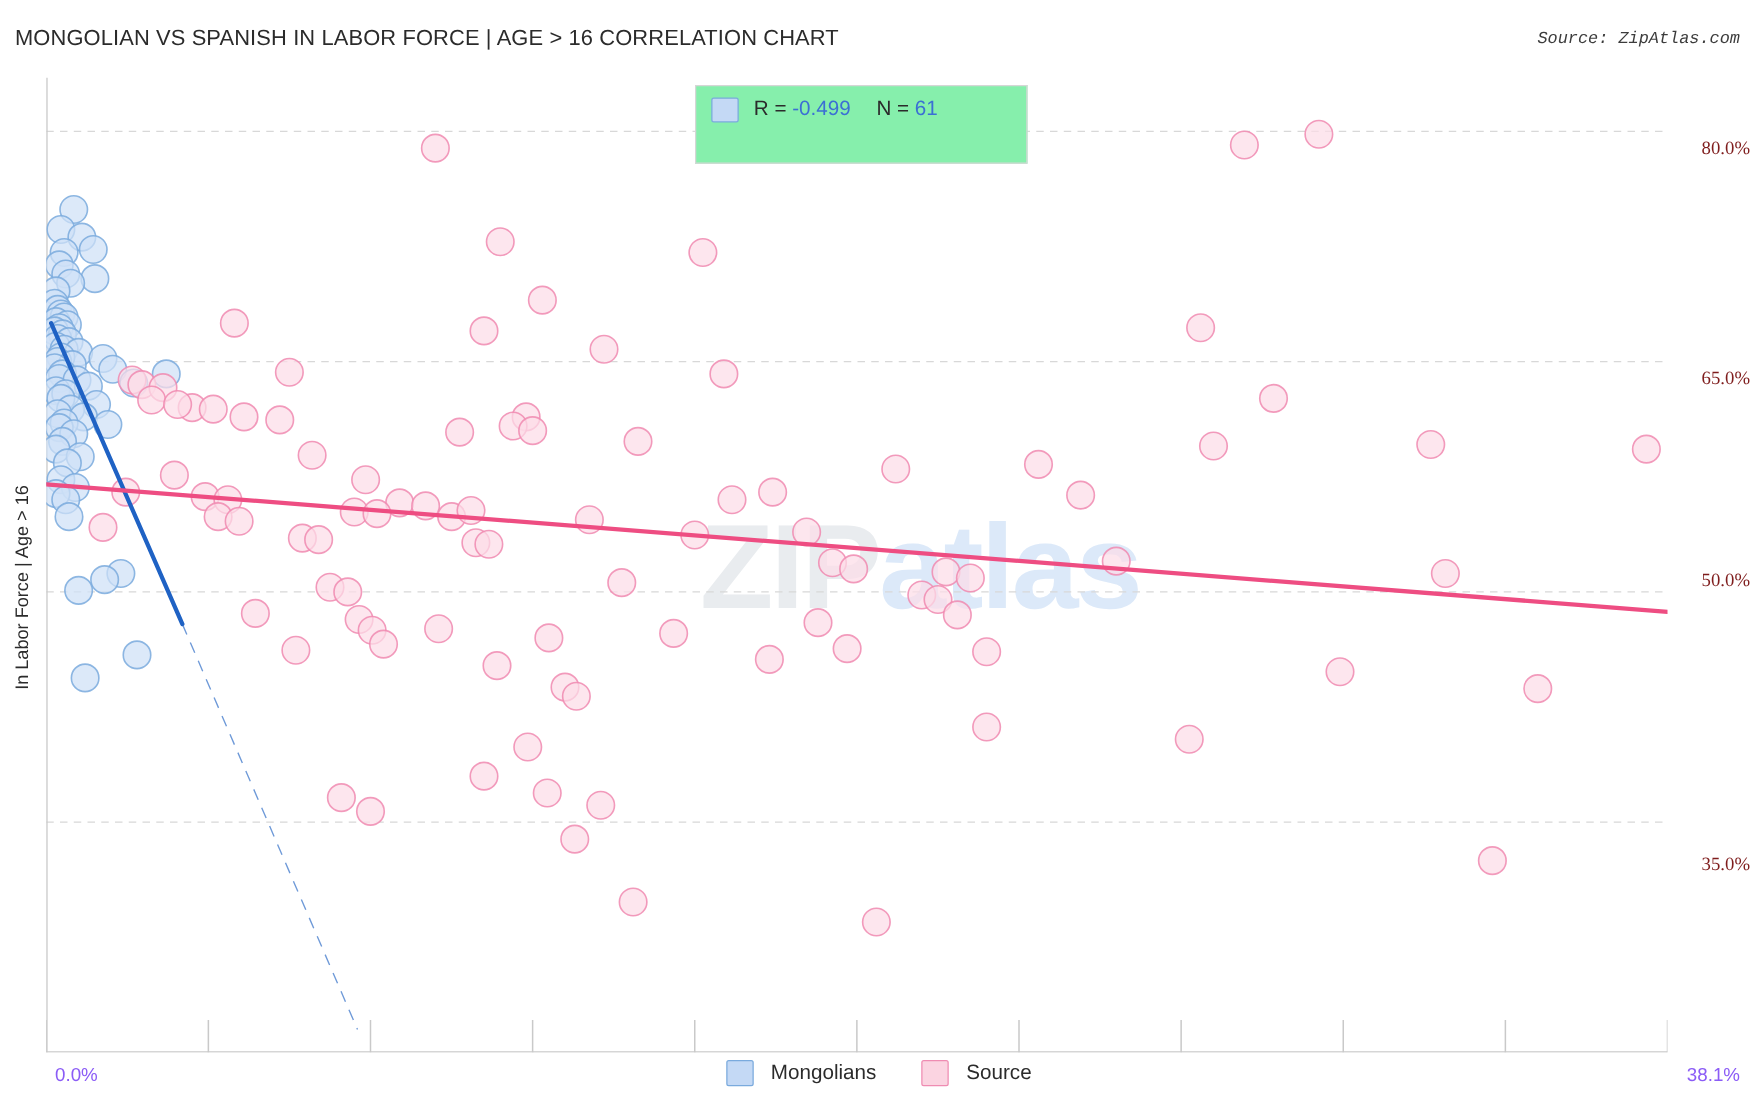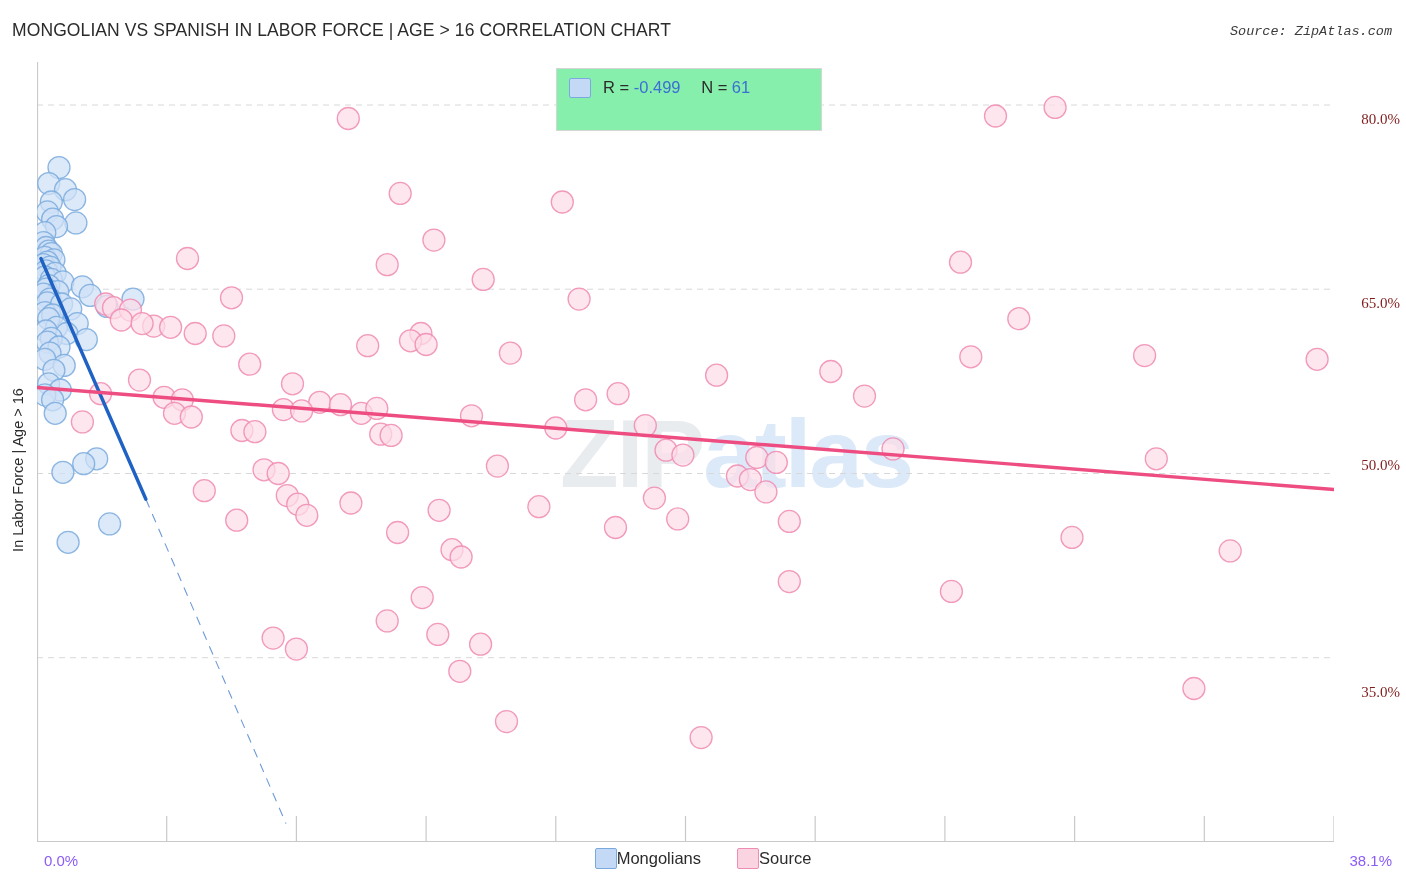--- a/index.html
+++ b/index.html
@@ -86,21 +86,21 @@
   .stat-txt { font-size: 16.5px; color:#2b2b2b; margin-left: 12px; white-space: nowrap; }
   .stat-val { color:#3b6fd4; }
   .stat-n   { margin-left: 16px; color:#2b2b2b; }
   .stat-nval{ color:#3b6fd4; }
 
   
   #series-legend {
     position: absolute; left: 0; top: 848px; width: 1406px;
     display: flex; justify-content: center; align-items: center; gap: 36px;
   }
-  .legend-entry { display:flex; align-items:center; gap: 0; }
+  .legend-entry { display:flex; align-items:center; gap: 14px; }
   .legend-entry .swatch { width: 22px; height: 21px; }
   .legend-label { font-size: 16.5px; color:#2b2b2b; white-space: nowrap; }
 </style>
 </head>
 <body>
 
 <div id="page">
 
   <div id="chart-title">MONGOLIAN VS SPANISH IN LABOR FORCE | AGE &gt; 16 CORRELATION CHART</div>
   <div id="source-note">Source: ZipAtlas.com</div>

